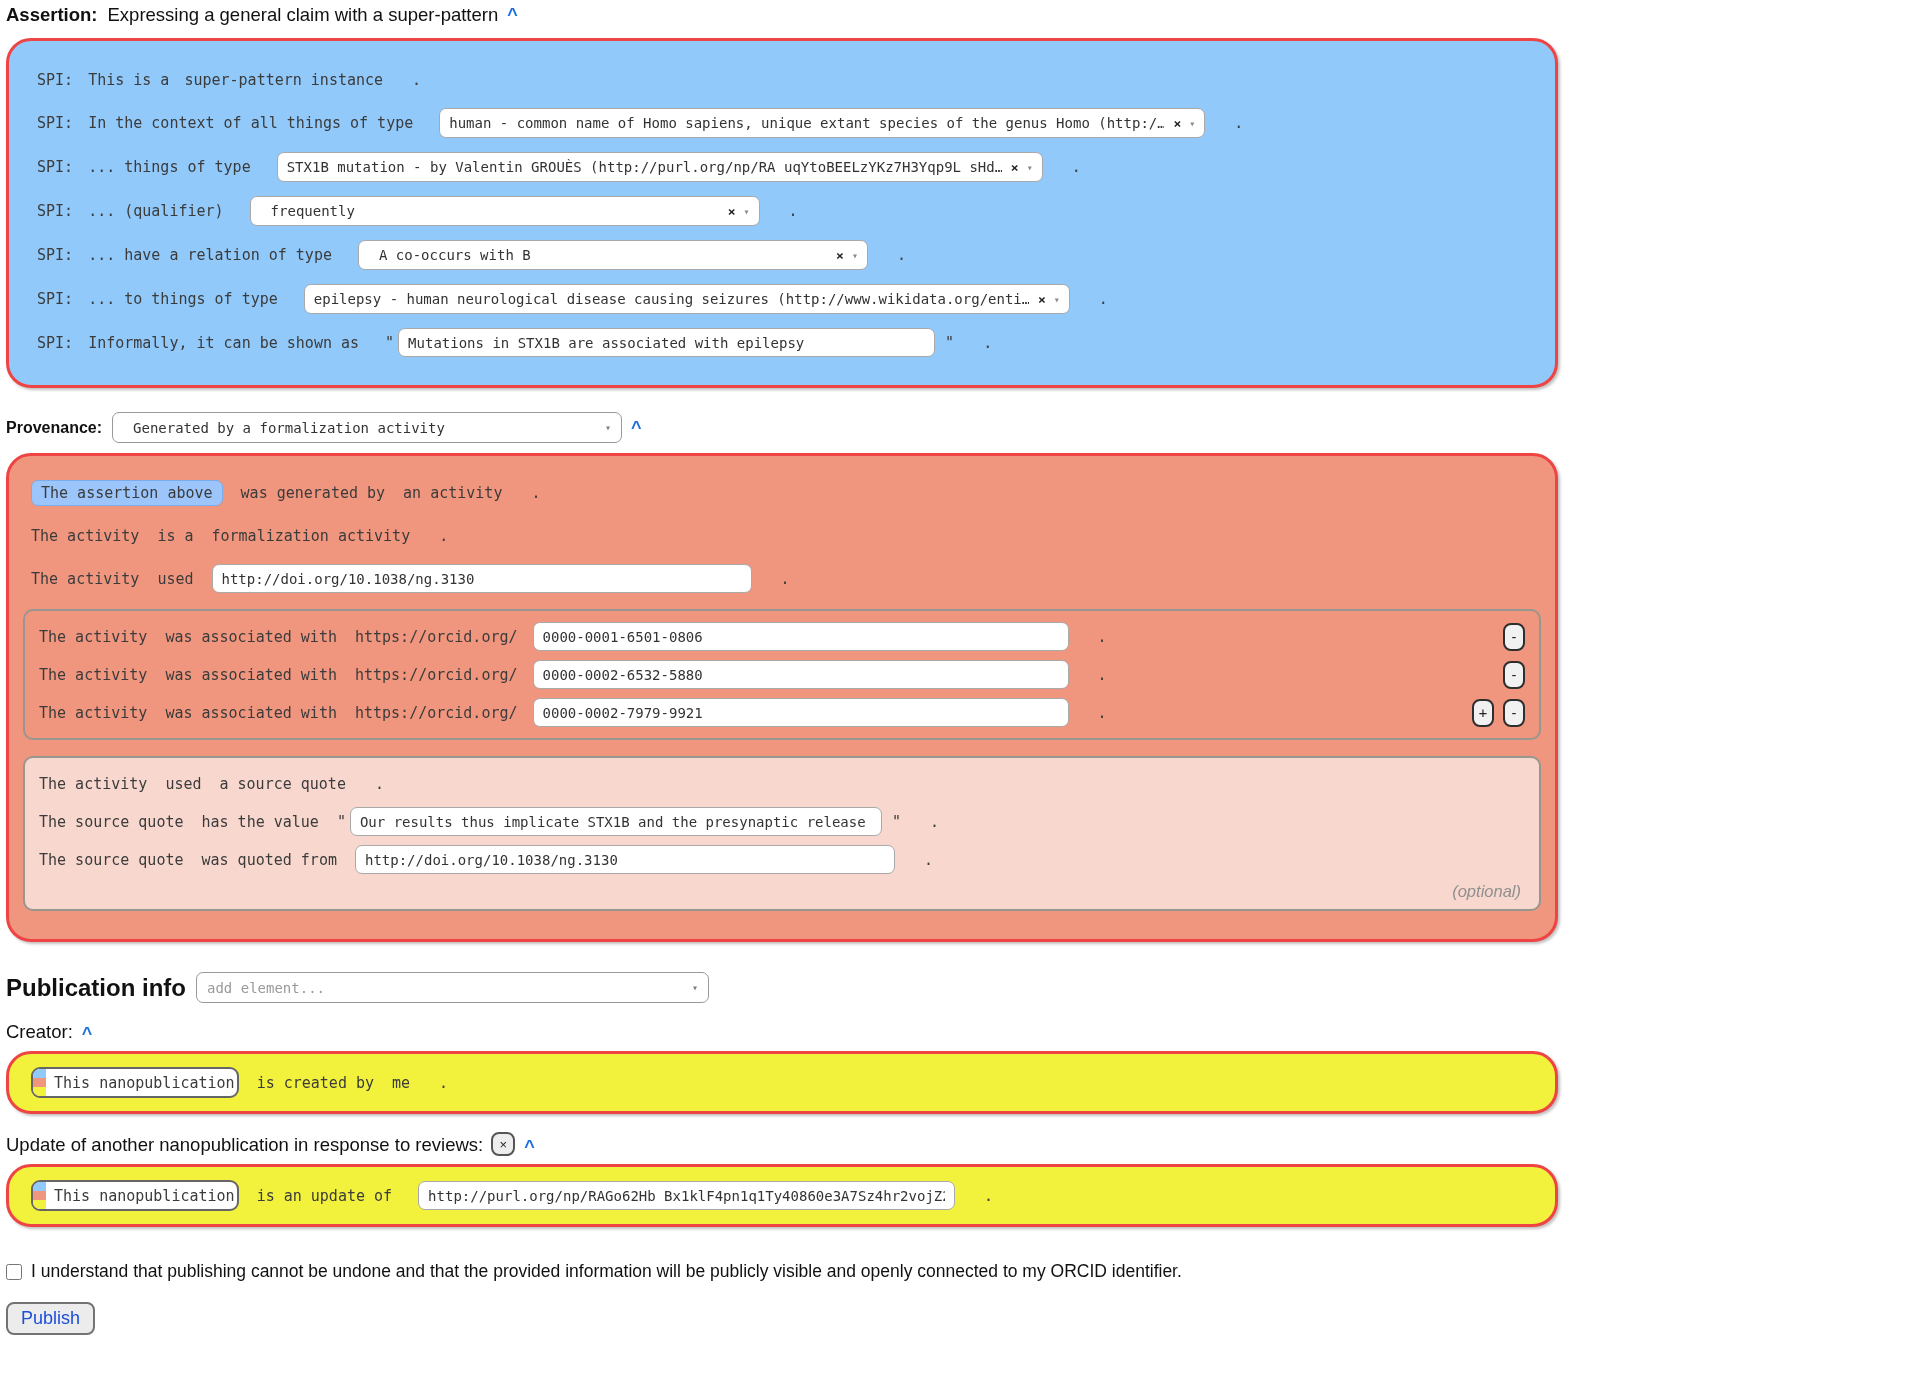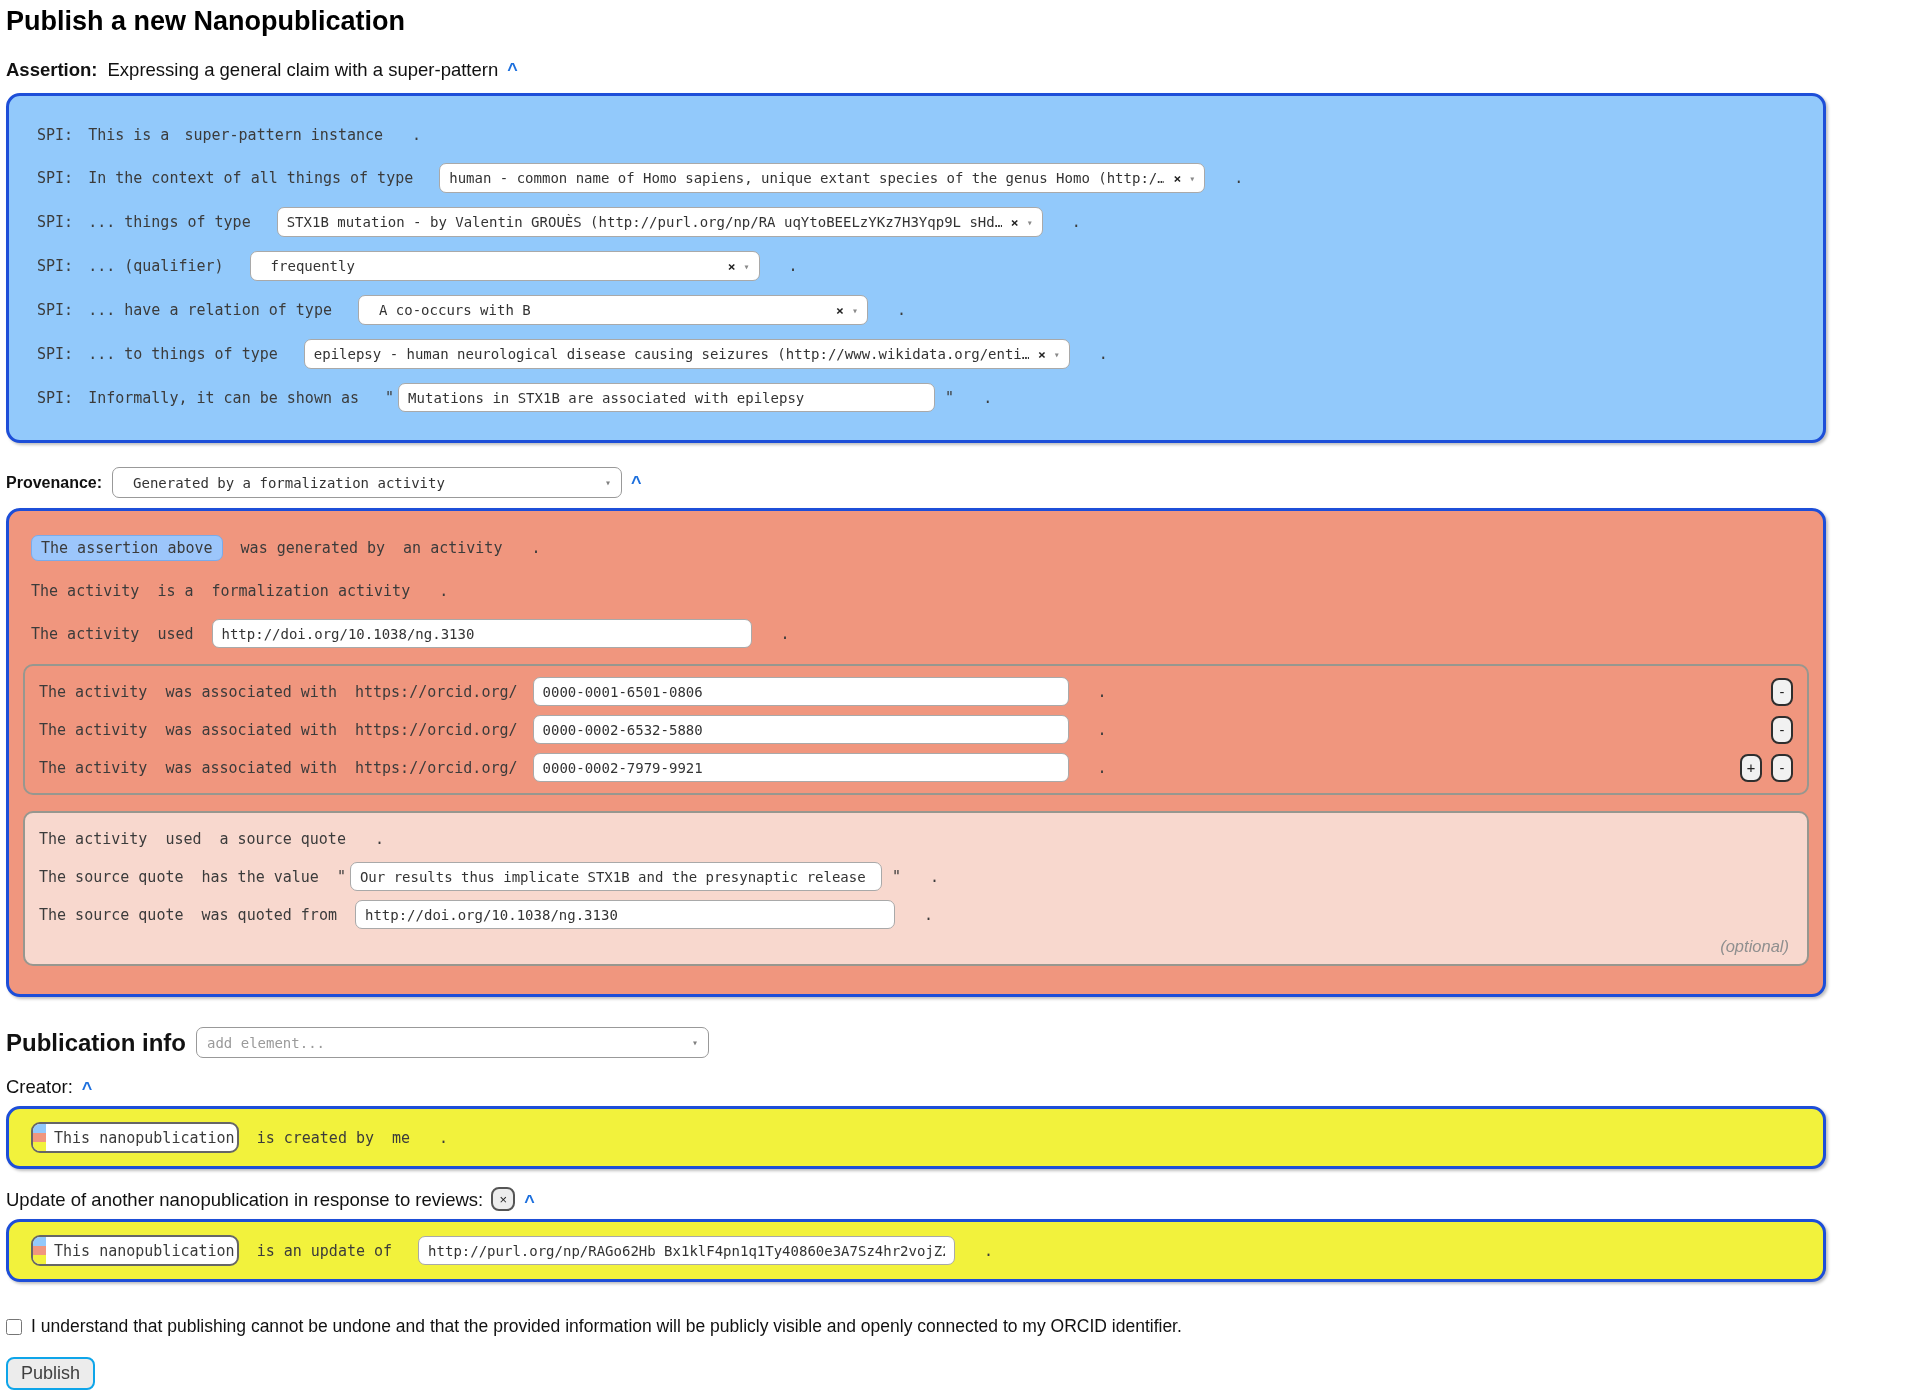--- a/index.html
+++ b/index.html
@@ -12,23 +12,23 @@
   .content { width:1552px; }
 
   h1.page-title { font-size:27px; font-weight:bold; margin:2px 0 22px 0; color:#000; }
 
   .section-head { font-size:18.5px; margin:0 0 12px 0; display:flex; align-items:center; }
   .section-head b { font-weight:bold; }
   .caret { color:#1c6fdd; font-weight:bold; font-size:18px; margin-left:9px; cursor:pointer; line-height:1; }
 
   
   .bigbox {
-    border:3px solid #1d4ed8; border-radius:14px;
+    border:3px solid #ef4444; border-radius:25px;
     box-shadow:2px 2px 3px rgba(0,0,0,.25);
-    padding:10px 20px 14px 20px; width:1820px;
+    padding:10px 20px 14px 20px; width:1552px;
   }
   .box-blue   { background:#92c9fb; }
   .box-salmon { background:#f0967e; padding:8px 14px 14px 14px; }
   .box-yellow { background:#f2f23c; padding:11px 14px; }
 
   
   .mono-row {
     display:flex; align-items:center; white-space:pre;
     font-family:"DejaVu Sans Mono", monospace; font-size:15px; color:#3b3b3b;
     margin:14px 8px; min-height:29px;
@@ -113,31 +113,30 @@
     display:inline-flex; align-items:center; justify-content:center;
     border:2px solid #555; border-radius:8px; background:#ededed;
     font-size:13px; color:#222; cursor:pointer;
   }
 
   
   .consent-row { display:flex; align-items:flex-start; margin-top:34px; font-size:17.5px; color:#111; }
   .consent-row input { width:16px; height:16px; margin:3px 9px 0 0; }
   .publish-btn {
     margin-top:20px; display:inline-block;
-    font-family:"Liberation Sans", sans-serif; font-size:18px; color:#404040;
-    background:#ececec; border:2px solid #0ea5e9; border-radius:8px;
+    font-family:"Liberation Sans", sans-serif; font-size:18px; color:#1d4ed8;
+    background:#ececec; border:2px solid #737373; border-radius:8px;
     padding:4px 13px; cursor:pointer;
   }
 </style>
 </head>
 <body>
 
 <div class="content">
 
-  <h1 class="page-title">Publish a new Nanopublication</h1>
 
   
   <div class="section-head">
     <b>Assertion:</b>
     <span class="g10">Expressing a general claim with a super-pattern</span>
     <span class="caret">^</span>
   </div>
 
   
   <div class="bigbox box-blue">

